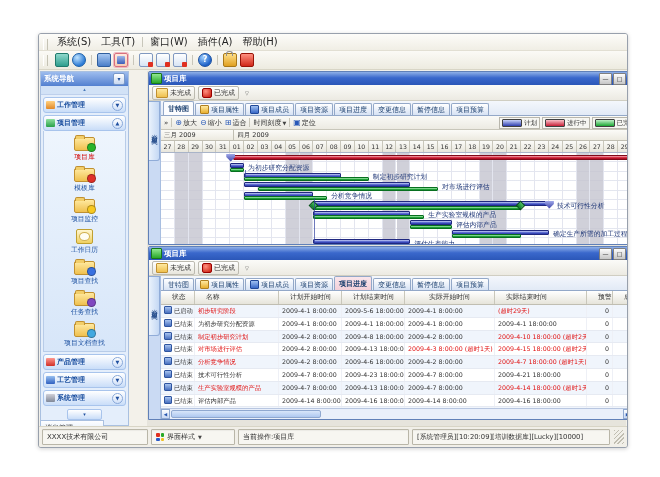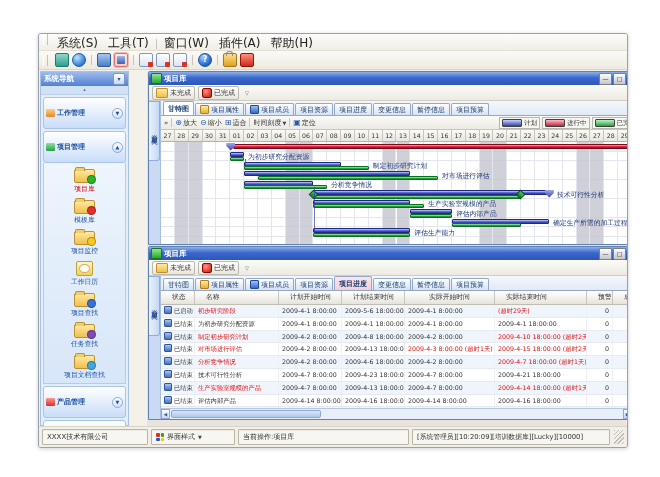--- a/index.html
+++ b/index.html
@@ -1,21 +1,21 @@
 <!DOCTYPE html>
 <html><head>
 <meta charset="utf-8">
 <style>
   html,body{margin:0;padding:0;}
   body{width:660px;height:477px;background:#fff;font-family:"DejaVu Sans",sans-serif;-webkit-font-smoothing:antialiased;}
   .canvas{position:relative;width:660px;height:477px;background:#fff;overflow:hidden;}
   .win{position:absolute;left:38px;top:33px;width:588px;height:413px;background:#F3F1EA;border:1px solid #98A0AC;border-radius:3px;box-shadow:0 1px 4px rgba(0,0,0,.18);display:flex;flex-direction:column;overflow:hidden;}
 
   
-  .menubar{height:16px;display:flex;align-items:flex-start;padding:0 4px;background:linear-gradient(#FDFCF9,#F0EEE5);border-bottom:1px solid #E2DFD3;font-size:12px;color:#222;flex:none;}
+  .menubar{height:16px;display:flex;align-items:flex-end;padding:0 4px;background:linear-gradient(#FDFCF9,#F0EEE5);border-bottom:1px solid #E2DFD3;font-size:10px;color:#222;flex:none;}
   .menu-item{padding:1px 5px;cursor:default;}
   .msep{width:1px;height:10px;background:#C8C6BA;margin:0 2px;}
   .grip{width:3px;height:11px;border-left:1px solid #fff;border-right:1px solid #C4C2B4;margin-right:4px;}
   .toolbar{height:18px;display:flex;align-items:center;gap:3px;padding:0 4px;background:linear-gradient(#FBFAF6,#EDEBE0);border-bottom:1px solid #D8D5C6;flex:none;}
   .tbi{width:12px;height:12px;border-radius:2px;position:relative;flex:none;}
   .ic-window{background:linear-gradient(#8FD8CC,#2E9E8E);border:1px solid #1F7A6C;}
   .ic-globe{background:radial-gradient(circle at 35% 30%,#BFE3FF,#2E7CD6 70%);border-radius:50%;border:1px solid #1B5FA8;}
   .ic-folder{background:linear-gradient(#A8C8F2,#4A7EC8);border:1px solid #2F5E9E;}
   .ic-save{background:linear-gradient(#FFEADF,#F8CBB4);border:1px solid #D8707E;box-shadow:0 0 0 1px #EFB9C0;}
   .ic-save::after{content:"";position:absolute;inset:2px;background:linear-gradient(#9FB8E8,#3C5EB8);border-radius:1px;}
@@ -27,21 +27,21 @@
   .ic-lock::before{content:"";position:absolute;top:-3px;left:2px;width:5px;height:4px;border:1.5px solid #909090;border-bottom:none;border-radius:3px 3px 0 0;}
   .ic-exit{background:linear-gradient(#FF9080,#D02818);border:1px solid #981408;}
 
   
   .appbody{flex:1;display:flex;min-height:0;}
   
   .sidebar{width:87px;flex:none;display:flex;flex-direction:column;background:#E4EEFB;border:1px solid #A9C0E0;margin:1px 17px 0 1px;}
   .sb-header{height:14px;flex:none;background:linear-gradient(#9DBCEE,#5380D0);color:#fff;font-size:7.5px;font-weight:bold;display:flex;align-items:center;padding:0 3px;}
   .sb-hbtn{margin-left:auto;width:10px;height:10px;background:linear-gradient(#fff,#C8D8F0);border:1px solid #7898C8;border-radius:2px;font-size:6px;color:#2050A0;text-align:center;line-height:9px;}
   .sb-strip{height:8px;flex:none;background:#D2E2F6;text-align:center;font-size:5px;color:#4878B8;line-height:7px;border-bottom:1px solid #BED0EC;}
-  .sec{height:14px;flex:none;margin:2px 2px 0;border:1px solid #A8C4EC;border-radius:3px;background:linear-gradient(#FFFFFF,#C9DDF8);display:flex;align-items:center;padding:8px 2px;font-size:7px;font-weight:bold;color:#1C50A0;gap:2px;overflow:hidden;}
+  .sec{height:14px;flex:none;margin:2px 2px 0;border:1px solid #A8C4EC;border-radius:3px;background:linear-gradient(#FFFFFF,#C9DDF8);display:flex;align-items:center;padding:0 2px;font-size:7px;font-weight:bold;color:#1C50A0;gap:2px;overflow:hidden;}
   .sec .chev{margin-left:auto;width:9px;height:9px;border-radius:50%;background:linear-gradient(#FFFFFF,#D0E0F8);border:1px solid #88A8D8;font-size:5px;line-height:8px;text-align:center;color:#2050A0;flex:none;}
   .sec-ic{width:9px;height:8px;border-radius:1px;flex:none;}
   .panel-items{margin:0 2px;border:1px solid #B8CCE8;border-top:none;background:linear-gradient(#EEF5FD,#D7E6F9);display:flex;flex-direction:column;align-items:center;padding:2px 0 1px;}
   .pi{display:flex;flex-direction:column;align-items:center;margin-bottom:2px;cursor:default;}
   .pi-label{font-size:6.8px;color:#1C50A0;margin-top:1px;white-space:nowrap;}
   .pi.selected .pi-label{color:#D00000;}
   .fold{width:19px;height:12px;background:linear-gradient(#FFE9A0,#EFC04E);border:1px solid #C09030;border-radius:2px;position:relative;margin-top:4px;}
   .fold::before{content:"";position:absolute;top:-3px;left:0;width:8px;height:3px;background:#F2CE6A;border:1px solid #C09030;border-bottom:none;border-radius:2px 2px 0 0;}
   .badge{position:absolute;right:-2px;bottom:-2px;width:7px;height:7px;border-radius:50%;border:1px solid rgba(0,0,0,.3);}
   .cal{width:15px;height:13px;background:linear-gradient(#FFF6D0,#F0D060);border:1px solid #C0A030;border-radius:2px;position:relative;margin-top:3px;}
@@ -338,20 +338,24 @@
                       <span>进行中</span>
                     </span>
                     <span class="lg">
                       <span class="sw" style="background: linear-gradient(rgb(192, 240, 200), rgb(28, 168, 52));"></span>
                       <span>已完成</span>
                     </span>
                   </span>
             </div>
             <div class="chartwrap">
               <div class="chart">
+                <div class="mrow" id="month-row">
+                      <div class="mcell" style="width: 69.2647px;">三月 2009</div>
+                      <div class="mcell" style="width: 401.735px;">四月 2009</div>
+                    </div>
                 <div class="drow" id="day-row">
                       <div class="dcell" style="left: 0px; width: 13.8529px;">27</div>
                       <div class="dcell" style="left: 13.8529px; width: 13.8529px;">28</div>
                       <div class="dcell" style="left: 27.7059px; width: 13.8529px;">29</div>
                       <div class="dcell" style="left: 41.5588px; width: 13.8529px;">30</div>
                       <div class="dcell" style="left: 55.4118px; width: 13.8529px;">31</div>
                       <div class="dcell" style="left: 69.2647px; width: 13.8529px;">01</div>
                       <div class="dcell" style="left: 83.1176px; width: 13.8529px;">02</div>
                       <div class="dcell" style="left: 96.9706px; width: 13.8529px;">03</div>
                       <div class="dcell" style="left: 110.824px; width: 13.8529px;">04</div>

